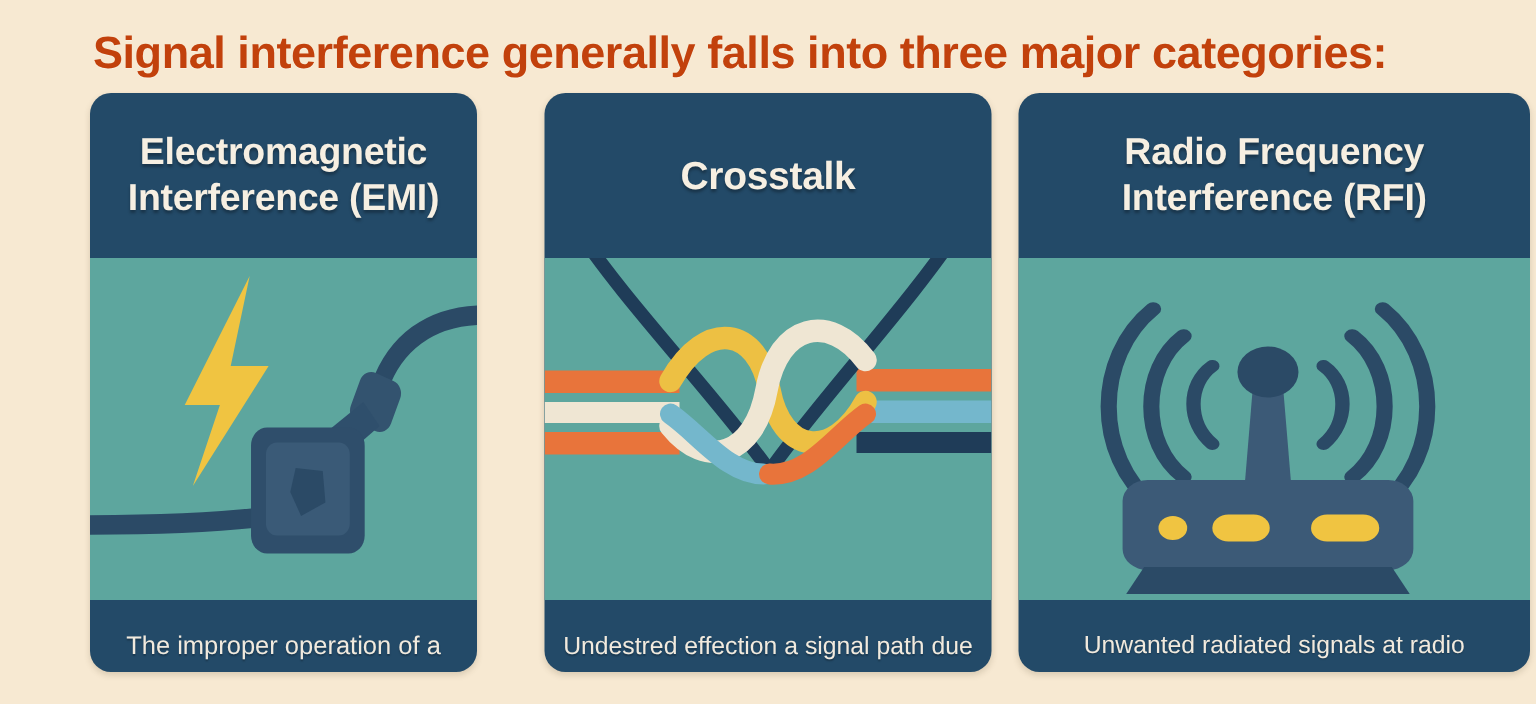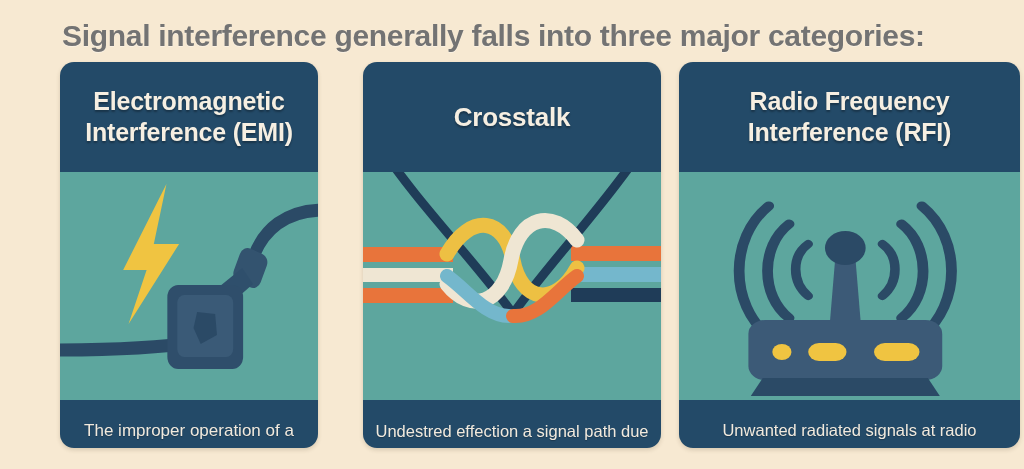--- a/index.html
+++ b/index.html
@@ -22,21 +22,21 @@
 
   
   #page-title {
     position: absolute;
     left: 62px;
     top: 14px;
     width: 900px;
     height: 44px;
     font-size: 30px;
     font-weight: bold;
-    color: #737373;
+    color: #c2410c;
     letter-spacing: -0.3px;
     line-height: 44px;
     white-space: nowrap;
     text-shadow: 0 1px 0 rgba(255,255,255,0.35);
   }
 
   
   .card {
     position: absolute;
     top: 62px;

